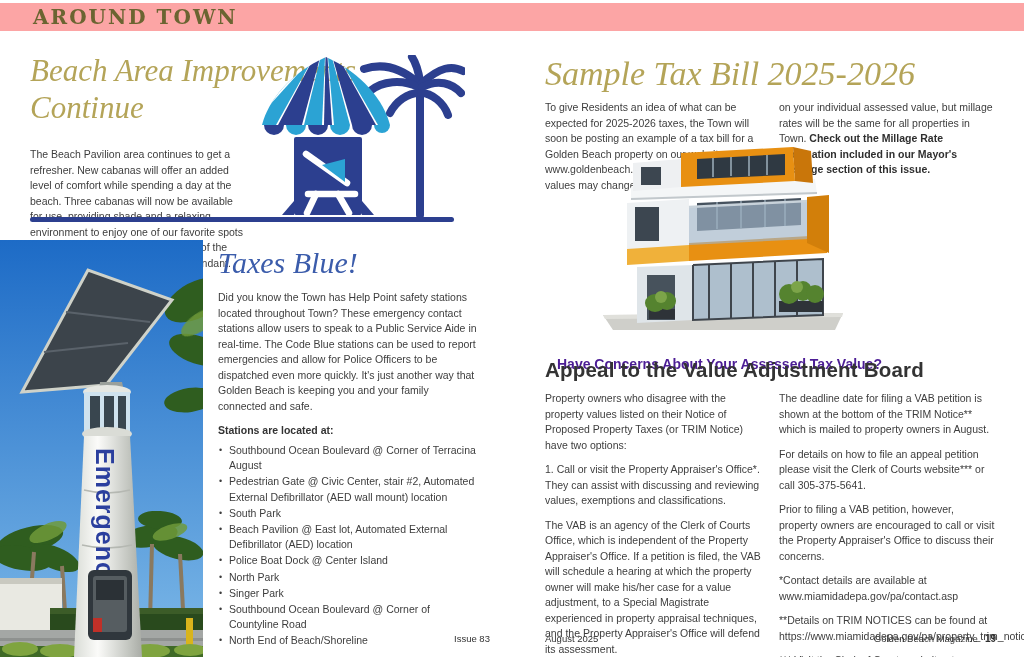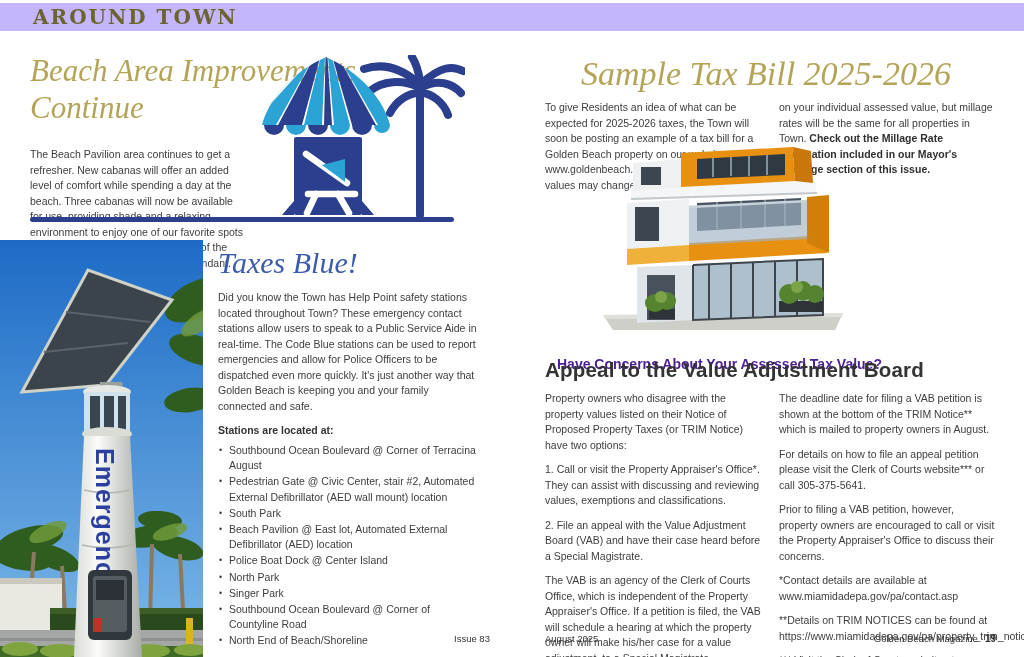--- a/index.html
+++ b/index.html
@@ -1,19 +1,19 @@
 <!DOCTYPE html>
 <html><head>
 <meta charset="utf-8">
 <style>
   html,body{margin:0;padding:0;background:#ffffff;}
   #page{position:relative;width:1024px;height:657px;background:#ffffff;overflow:hidden;
         font-family:"Liberation Sans",sans-serif;color:#3d3d3d;}
   
-  .band{position:absolute;left:0;top:3px;width:1024px;height:28px;background:#c4b5fd;}
+  .band{position:absolute;left:0;top:3px;width:1024px;height:28px;background:#fca5a5;}
   .band h1{margin:0;position:absolute;left:33px;top:2px;font-family:"DejaVu Serif",serif;
            font-weight:700;font-size:20px;letter-spacing:2px;color:#6b6431;}
   
   .gold-title{position:absolute;font-family:"Liberation Serif",serif;font-style:italic;
               color:#b4a458;font-weight:400;margin:0;}
   .blue-title{font-family:"Liberation Serif",serif;font-style:italic;color:#3b5cab;
               font-weight:400;margin:0 0 11px 0;font-size:30px;line-height:32px;}
   
   .body-txt{font-size:10.5px;line-height:15.5px;color:#3d3d3d;}
   .abs{position:absolute;}
@@ -197,21 +197,21 @@
         <li>Beach Pavilion @ East lot, Automated External Defibrillator (AED) location</li>
         <li>Police Boat Dock @ Center Island</li>
         <li>North Park</li>
         <li>Singer Park</li>
         <li>Southbound Ocean Boulevard @ Corner of Countyline Road</li>
         <li>North End of Beach/Shoreline</li>
       </ul>
 
   </div>
 
-  <h2 class="gold-title" style="left:545px;top:55px;font-size:34px;line-height:38px;margin-left:36px;">Sample Tax Bill 2025-2026</h2>
+  <h2 class="gold-title" style="left:545px;top:55px;font-size:34px;line-height:38px;">Sample Tax Bill 2025-2026</h2>
 
   <div class="abs body-txt" style="left:545px;top:100px;width:216px;">To give Residents an idea of what can be expected for 2025-2026 taxes, the Town will soon be posting an example of a tax bill for a Golden Beach property on our website www.goldenbeach.us.  Please note, your values may change based</div>
   <div class="abs body-txt" style="left:779px;top:100px;width:215px;">
     <span>on your individual assessed value, but millage rates will be the same for all properties in Town. </span><b>Check out the Millage Rate information included in our Mayor's Message section of this issue.</b>
   </div>
 
   <div class="abs" style="left:597px;top:147px;">
     <svg width="252" height="185" viewBox="0 0 252 185">
 
       <polygon points="6,168 246,166 238,183 16,183" fill="#cfcfca"></polygon>
@@ -278,21 +278,20 @@
       </g>
     </svg>
   </div>
 
   <h3 class="kicker" style="left:545px;top:344px;">Have Concerns About Your Assessed Tax Value?</h3>
   <h2 class="appeal-h" style="left:545px;top:358px;">Appeal to the Value Adjustment Board</h2>
 
   <div class="abs body-txt cols" style="left:545px;top:391px;width:216px;">
       <p>Property owners who disagree with the property values listed on their Notice of Proposed Property Taxes (or TRIM Notice) have two options:</p>
       <p>1. Call or visit the Property Appraiser's Office*. They can assist with discussing and reviewing values, exemptions and classifications.</p>
-      <p>2. File an appeal with the Value Adjustment Board (VAB) and have their case heard before a Special Magistrate.</p>
       <p>The VAB is an agency of the Clerk of Courts Office, which is independent of the Property Appraiser's Office. If a petition is filed, the VAB will schedule a hearing at which the property owner will make his/her case for a value adjustment, to a Special Magistrate experienced in property appraisal techniques, and the Property Appraiser's Office will defend its assessment.</p>
     </div>
   <div class="abs body-txt cols" style="left:779px;top:391px;width:216px;">
     <div>
         <p>The deadline date for filing a VAB petition is shown at the bottom of the TRIM Notice** which is mailed to property owners in August.</p>
         <p>For details on how to file an appeal petition please visit the Clerk of Courts website*** or call 305-375-5641.</p>
         <p>Prior to filing a VAB petition, however, property owners are encouraged to call or visit the Property Appraiser's Office to discuss their concerns.</p>
         <p>*Contact details are available at www.miamidadepa.gov/pa/contact.asp</p>
         <p>**Details on TRIM NOTICES can be found at https://www.miamidadepa.gov/pa/property_trim_notice.asp</p>
         <p>*** Visit the Clerk of Courts website at https://www.miamidadeclerk.gov/clerk/value-adjustment-board.page</p>

